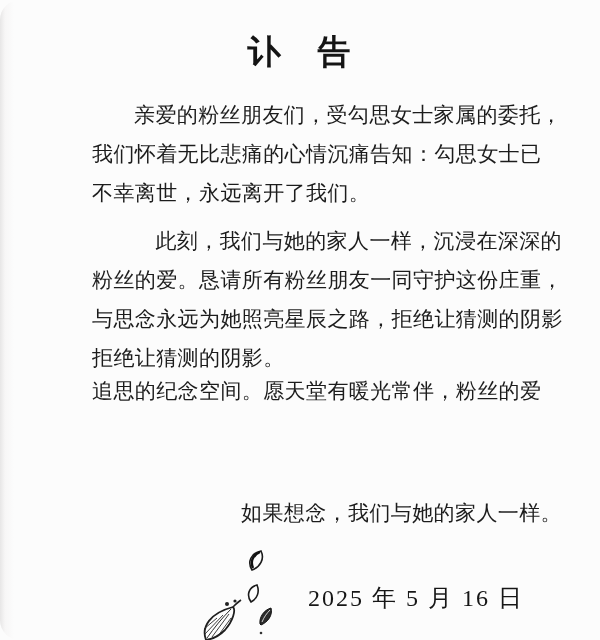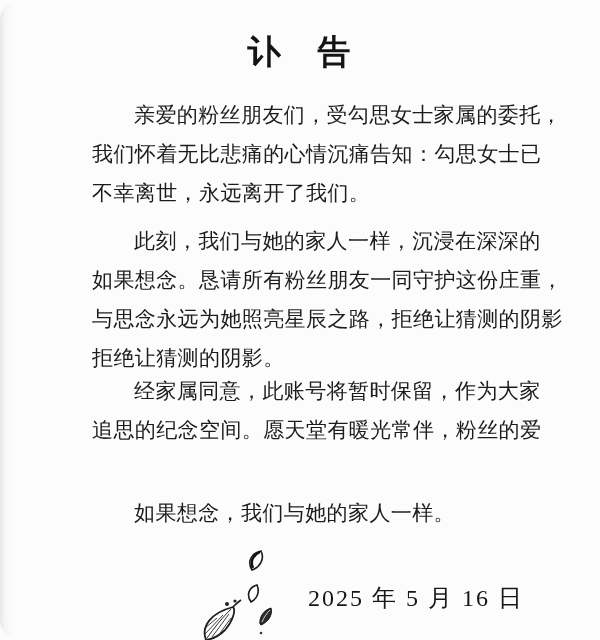--- a/index.html
+++ b/index.html
@@ -39,20 +39,21 @@
     color: #1c1c1c;
   }
   .line {
     white-space: nowrap;
     font-size: 21px;
     line-height: 39px;
     letter-spacing: 0.4px;
   }
   .line.indent {
     text-indent: 42px;
+    text-align: right;
   }
   .doc-date {
     position: absolute;
     top: 582px;
     right: 76px;
     font-size: 24px;
     letter-spacing: 2px;
     color: #161616;
     font-family: Liberation Serif, serif;
   }
@@ -72,27 +73,26 @@
   <div class="doc-title">讣　告</div>
 
   <div class="para" style="top:96px">
     <div class="line indent">亲爱的粉丝朋友们，受勾思女士家属的委托，</div>
     <div class="line">我们怀着无比悲痛的心情沉痛告知：勾思女士已</div>
     <div class="line">不幸离世，永远离开了我们。</div>
   </div>
 
   <div class="para" style="top:222px">
     <div class="line indent">此刻，我们与她的家人一样，沉浸在深深的</div>
-    <div class="line">如果想念。恳请所有粉丝朋友一同守护这份庄重，</div>
+    <div class="line">粉丝的爱。恳请所有粉丝朋友一同守护这份庄重，</div>
     <div class="line">与思念永远为她照亮星辰之路，拒绝让猜测的阴影</div>
     <div class="line">拒绝让猜测的阴影。</div>
   </div>
 
   <div class="para" style="top:372px">
-    <div class="line indent">经家属同意，此账号将暂时保留，作为大家</div>
     <div class="line">追思的纪念空间。愿天堂有暖光常伴，粉丝的爱</div>
   </div>
 
   <div class="para" style="top:494px">
     <div class="line indent">如果想念，我们与她的家人一样。</div>
   </div>
 
   <svg class="leaves" viewBox="0 0 104 94" aria-hidden="true">
 
     <path d="M62,24 C57,16 61,7 71,5 C75,13 70,21 62,24 Z" fill="#fdfdfd" stroke="#1b1b1b" stroke-width="1.6"></path>

